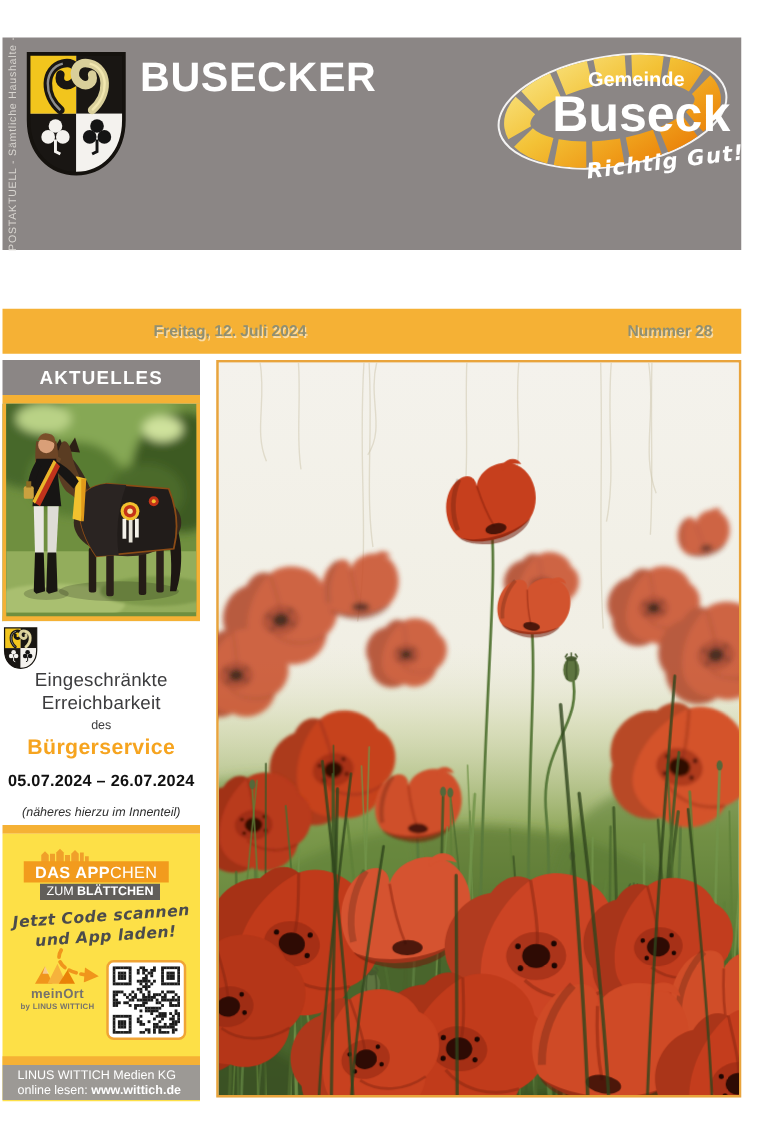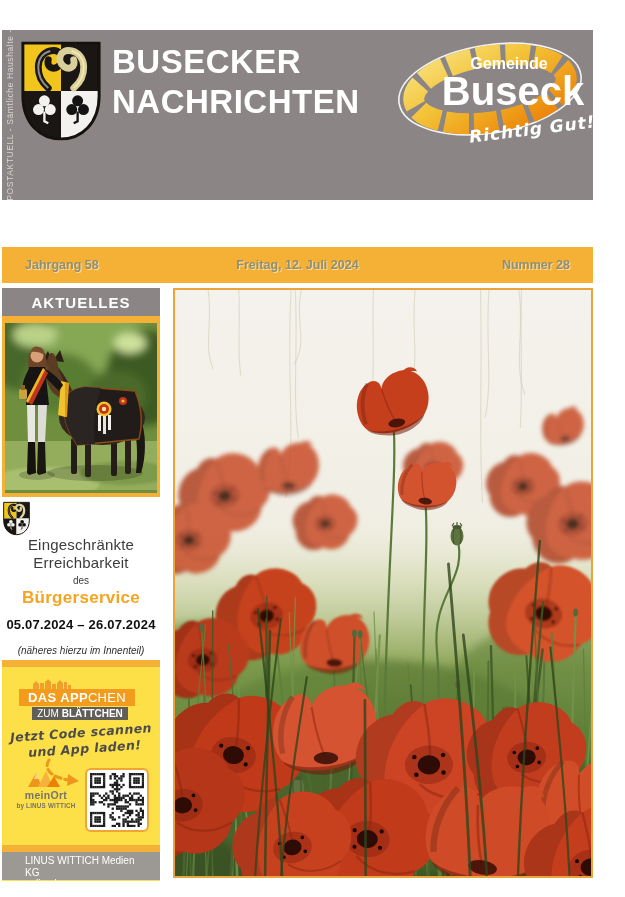--- a/index.html
+++ b/index.html
@@ -58,21 +58,21 @@
   .hand1{left:8px;top:58px;transform:rotate(-4deg);}
   .hand2{left:26px;top:74px;transform:rotate(-4deg);}
   .arrow-wrap{left:41px;top:91px;width:38px;height:28px;}
   .brand{left:10px;top:103px;width:68px;text-align:center;}
   .brand .bn{font-size:10.5px;font-weight:bold;color:#76726C;letter-spacing:.3px;margin-top:1px;}
   .brand .by{font-size:6.3px;color:#76726C;font-weight:bold;letter-spacing:.2px;margin-top:1px;}
   .qr-box{left:83px;top:101px;width:64px;height:64px;background:#fff;border:2px solid #F0A435;
         border-radius:6px;padding:3px;}
   .st3{left:2px;top:845px;width:158px;height:7px;}
   .pubfooter{left:2px;top:852px;width:158px;height:28px;background:#9C9995;color:#fff;
-        font-size:10px;line-height:11.5px;padding:3px 23px;}
+        font-size:10px;line-height:11.5px;padding:3px 12px;}
   .pubfooter .u{font-weight:bold;}
 
   
   .main-photo{left:173px;top:288px;width:420px;height:590px;border:2px solid #E9A43C;background:#f3f1ea;}
   svg{display:block;}
 </style>
 </head>
 <body>
 
 <div class="page">
@@ -114,21 +114,20 @@
             </g>
             <path d="M5,4 H83 V58 C83,86 65,102 44,102 C23,102 5,86 5,58 Z" fill="none" stroke="#15120e" stroke-width="3"></path>
           </g>
         </defs>
         <use href="#coatsym"></use>
       </svg>
     </div>
 
     <div class="abs mast-title">
       <div>BUSECKER</div>
-      <div>NACHRICHTEN</div>
     </div>
 
     <div class="abs logo-wrap">
       <svg viewBox="0 0 206 120" width="206" height="120">
         <defs>
           <linearGradient id="ringG" x1="0" y1="0" x2="1" y2="1">
             <stop offset="0" stop-color="#f8e07a"></stop>
               <stop offset=".4" stop-color="#f3c236"></stop>
             <stop offset=".75" stop-color="#ef9c19"></stop>
               <stop offset="1" stop-color="#ea7f08"></stop>
@@ -141,21 +140,20 @@
         <text x="122" y="38" text-anchor="middle" fill="#ffffff" font-size="16" font-weight="bold" font-family="Liberation Sans, sans-serif">Gemeinde</text>
         <text x="126" y="74" text-anchor="middle" fill="#ffffff" font-size="40" font-weight="bold" font-family="Liberation Sans, sans-serif">Buseck</text>
         <text x="146" y="104" text-anchor="middle" fill="#ffffff" font-size="17" font-weight="bold" font-style="italic" letter-spacing="1" transform="rotate(-7 146 104)" font-family="DejaVu Sans, sans-serif">Richtig Gut!</text>
       </svg>
     </div>
 
   </div>
 
 
   <div class="abs issue-bar">
-    <span class="c1">Jahrgang 58</span>
     <span class="c2">Freitag, 12. Juli 2024</span>
     <span class="c3">Nummer 28</span>
   </div>
 
   <div class="abs aktuelles">
     <span>AKTUELLES</span>
   </div>
   <div class="abs stripe st1"></div>
 
   <div class="abs photo-box">

